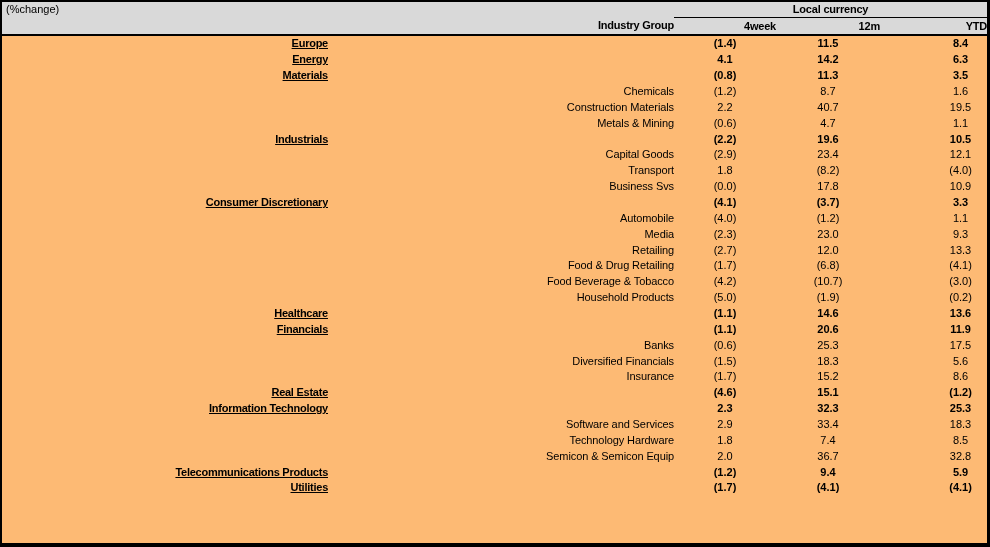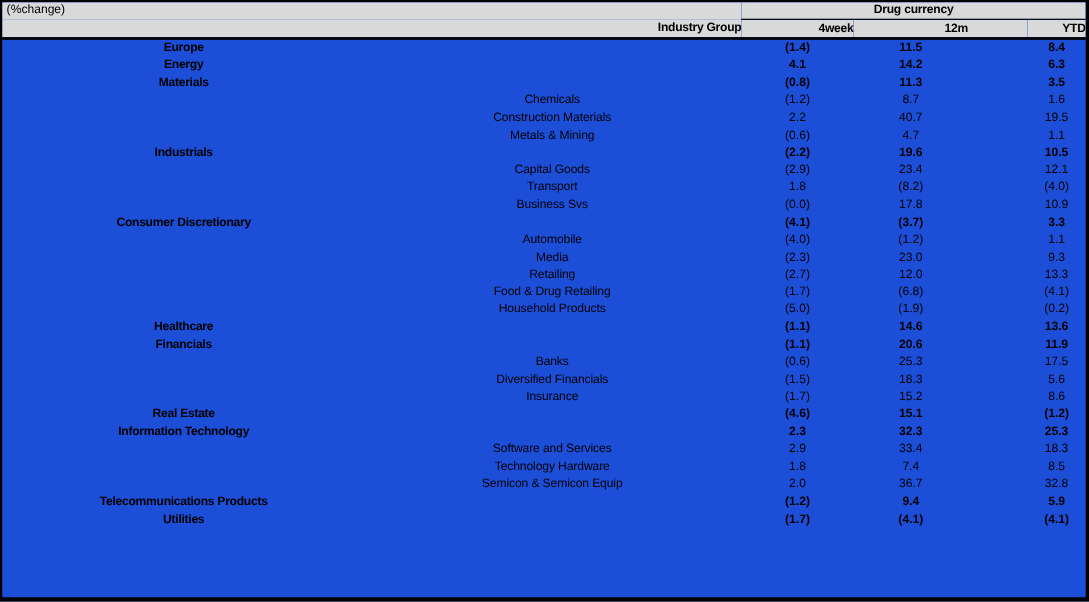--- a/index.html
+++ b/index.html
@@ -8,21 +8,21 @@
     background: #ffffff;
   }
   .sheet {
     position: relative;
     width: 990px;
     height: 547px;
     box-sizing: border-box;
     border: 2px solid #000;
     border-bottom-width: 4px;
     border-right-width: 3px;
-    background: #1d4ed8;
+    background: #fdba74;
     font-family: "Liberation Sans", sans-serif;
     font-size: 11px;
     color: #000;
     overflow: hidden;
   }
   table.report {
     width: 985px;
     table-layout: fixed;
     border-collapse: collapse;
     border-spacing: 0;
@@ -58,26 +58,27 @@
     font-weight: bold;
     letter-spacing: -0.2px;
   }
   .h-rowlabel {
     font-weight: bold;
     letter-spacing: -0.25px;
   }
 
   tbody td { height: 15.86px; }
   .c-industry {
-    text-align: center;
+    text-align: right;
     padding-left: 4px;
     letter-spacing: -0.25px;
+    text-decoration: underline;
   }
   .c-sub {
-    text-align: center;
+    text-align: right;
     padding-left: 2px;
     letter-spacing: -0.1px;
   }
   .c-num { text-align: center; }
   tr.bold td { font-weight: bold; }
 </style>
 </head>
 <body>
 
 <div class="sheet">
@@ -86,21 +87,21 @@
       <col class="c-a">
         <col class="c-b">
         <col class="c-4w">
         <col class="c-12m">
         <col class="c-sp">
         <col class="c-ytd">
     </colgroup>
     <thead>
       <tr class="hrow1">
         <td colspan="2" class="h-left">(%change)</td>
-        <td colspan="4" class="lc-cell">Drug currency</td>
+        <td colspan="4" class="lc-cell">Local currency</td>
       </tr>
       <tr class="hrow2">
         <td colspan="2" class="h-left h-rowlabel">Industry Group</td>
         <td class="h-colhead">4week</td>
         <td class="h-colhead">12m</td>
         <td></td>
         <td class="h-colhead">YTD</td>
       </tr>
     </thead>
     <tbody>
@@ -219,20 +220,28 @@
         <tr>
           <td class="c-industry"></td>
           <td class="c-sub">Food &amp; Drug Retailing</td>
           <td class="c-num">(1.7)</td>
           <td class="c-num">(6.8)</td>
           <td></td>
           <td class="c-num">(4.1)</td>
         </tr>
         <tr>
           <td class="c-industry"></td>
+          <td class="c-sub">Food Beverage &amp; Tobacco</td>
+          <td class="c-num">(4.2)</td>
+          <td class="c-num">(10.7)</td>
+          <td></td>
+          <td class="c-num">(3.0)</td>
+        </tr>
+        <tr>
+          <td class="c-industry"></td>
           <td class="c-sub">Household Products</td>
           <td class="c-num">(5.0)</td>
           <td class="c-num">(1.9)</td>
           <td></td>
           <td class="c-num">(0.2)</td>
         </tr>
         <tr class="bold">
           <td class="c-industry">Healthcare</td>
           <td class="c-sub"></td>
           <td class="c-num">(1.1)</td>

